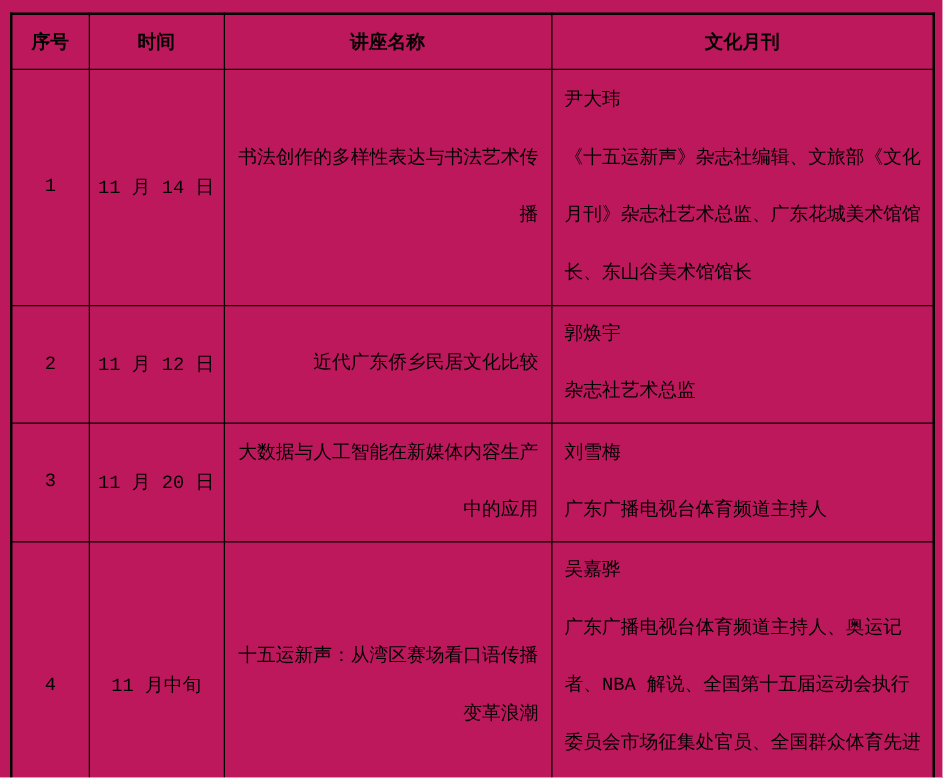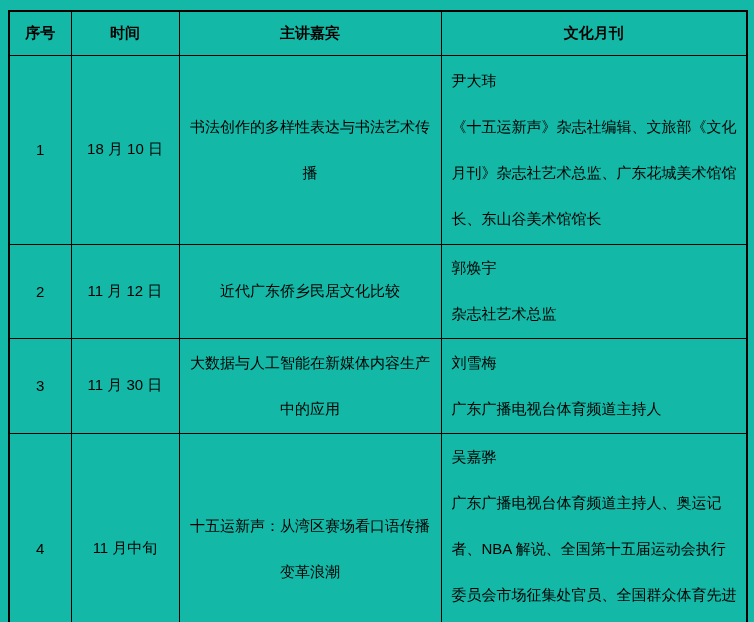--- a/index.html
+++ b/index.html
@@ -4,22 +4,22 @@
 <style>
   html, body {
     margin: 0;
     padding: 0;
     background: #ffffff;
   }
   .page {
     position: relative;
     width: 754px;
     height: 622px;
-    background: #14b8a6;
-    font-family: Liberation Sans, sans-serif;
+    background: #be185d;
+    font-family: Liberation Mono, monospace;
     color: #000000;
     overflow: hidden;
   }
   table.schedule {
     position: absolute;
     left: 8px;
     top: 10px;
     width: 738px;
     table-layout: fixed;
     border-collapse: collapse;
@@ -45,21 +45,21 @@
   tr.row-3         { height: 95px; }
   tr.row-4         { height: 186px; }
   td.cell-no,
   td.cell-time {
     text-align: center;
     vertical-align: middle;
     padding: 0;
     white-space: nowrap;
   }
   td.cell-title {
-    text-align: center;
+    text-align: right;
     vertical-align: middle;
     padding: 0 10px;
     line-height: 46px;
   }
   td.cell-speaker {
     text-align: left;
     vertical-align: middle;
     padding: 0 8px 0 10px;
     line-height: 46px;
   }
@@ -77,47 +77,47 @@
     <colgroup>
       <col style="width:62px">
       <col style="width:108px">
       <col style="width:262px">
       <col style="width:306px">
     </colgroup>
     <tbody>
       <tr class="header-row">
         <th>序号</th>
         <th>时间</th>
-        <th>主讲嘉宾</th>
+        <th>讲座名称</th>
         <th>文化月刊</th>
       </tr>
 
       <tr class="row-1">
         <td class="cell-no">1</td>
-        <td class="cell-time">18 月 10 日</td>
+        <td class="cell-time">11 月 14 日</td>
         <td class="cell-title">书法创作的多样性表达与书法艺术传播</td>
         <td class="cell-speaker">
           <p class="speaker-name">尹大玮</p>
           <p class="speaker-desc">《十五运新声》杂志社编辑、文旅部《文化月刊》杂志社艺术总监、广东花城美术馆馆长、东山谷美术馆馆长</p>
         </td>
       </tr>
 
       <tr class="row-2">
         <td class="cell-no">2</td>
         <td class="cell-time">11 月 12 日</td>
         <td class="cell-title">近代广东侨乡民居文化比较</td>
         <td class="cell-speaker">
           <p class="speaker-name">郭焕宇</p>
           <p class="speaker-desc">杂志社艺术总监</p>
         </td>
       </tr>
 
       <tr class="row-3">
         <td class="cell-no">3</td>
-        <td class="cell-time">11 月 30 日</td>
+        <td class="cell-time">11 月 20 日</td>
         <td class="cell-title">大数据与人工智能在新媒体内容生产中的应用</td>
         <td class="cell-speaker">
           <p class="speaker-name">刘雪梅</p>
           <p class="speaker-desc">广东广播电视台体育频道主持人</p>
         </td>
       </tr>
 
       <tr class="row-4">
         <td class="cell-no">4</td>
         <td class="cell-time">11 月中旬</td>

